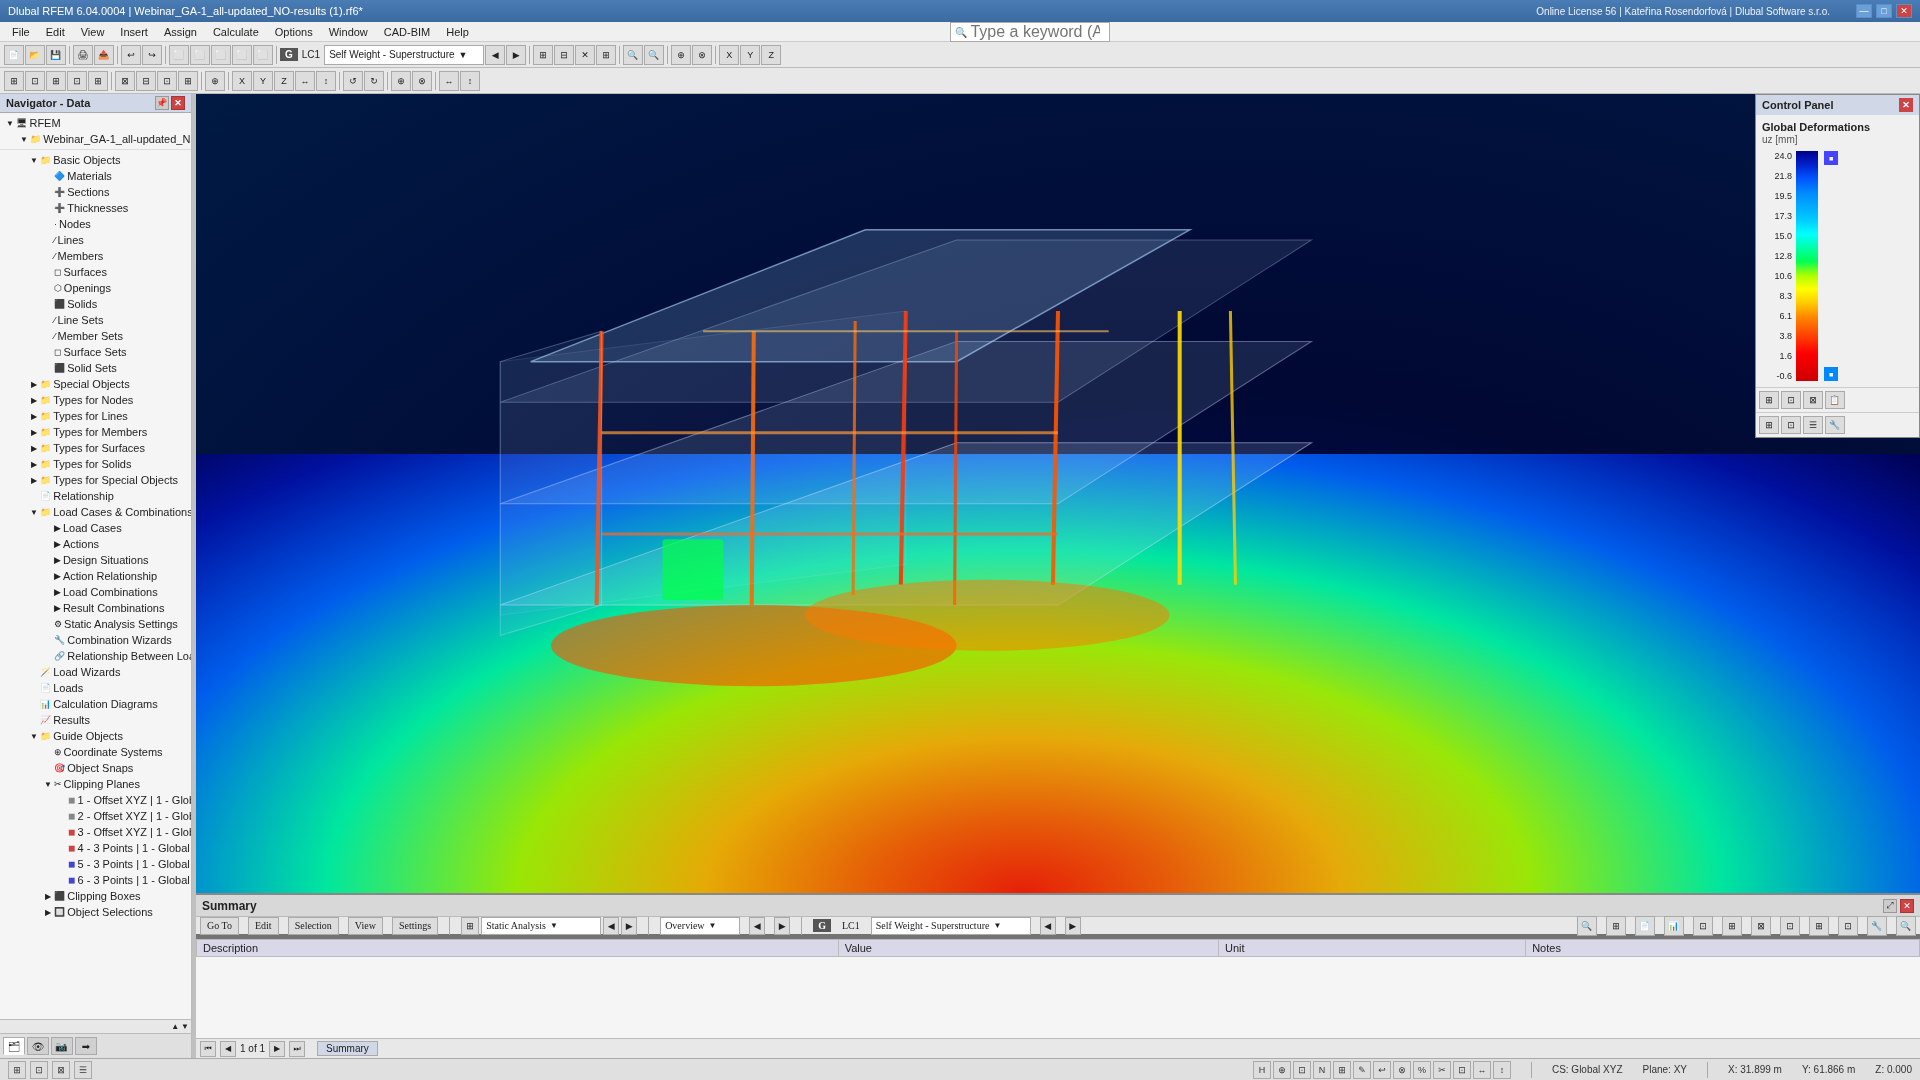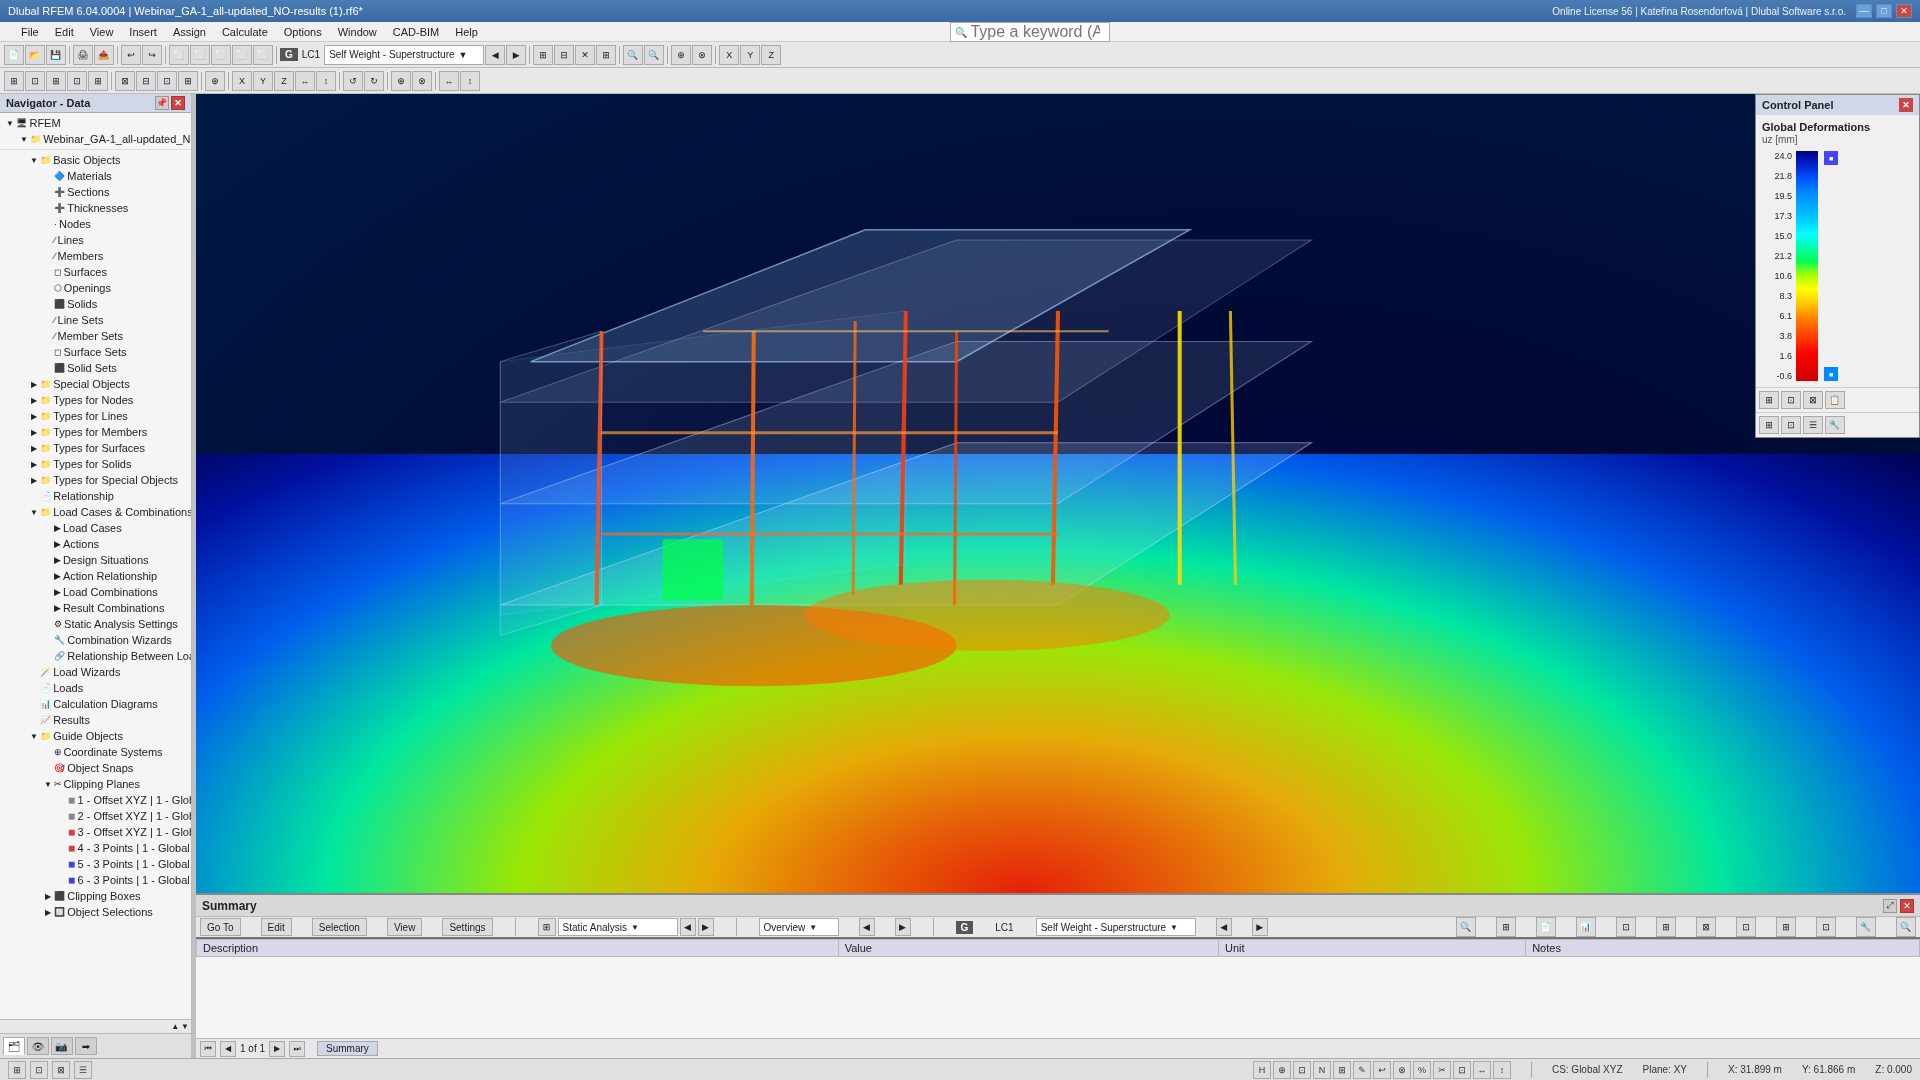--- a/index.html
+++ b/index.html
@@ -193,38 +193,38 @@
       align-items: center;
       padding: 0 4px;
       gap: 2px;
     }
   </style>
 </head>
 <body>
 
 <div id="titlebar">
   <span>Dlubal RFEM 6.04.0004 | Webinar_GA-1_all-updated_NO-results (1).rf6*</span>
-  <div style="display:flex; align-items:center; gap:10px;">
+  <div style="display:flex; align-items:center; gap:26px;">
     <span style="font-size:10px; opacity:0.9;">Online License 56 | Kateřina Rosendorfová | Dlubal Software s.r.o.</span>
     <div id="titlebar-controls">
       <span>—</span>
       <span>□</span>
       <span style="background:#cc4444;">✕</span>
     </div>
   </div>
 </div>
 
 <div id="menubar">
 
   <div style="position:absolute; left: 950px; top: 22px; height:20px; display:flex; align-items:center; background:white; border:1px solid #aaa; padding: 0 4px; width:160px; z-index:5;">
     <span style="font-size:10px; color:#888; margin-right:3px;">🔍</span>
     <input type="text" style="border: none; outline: none; font-size: 16px; width: 130px; background: transparent;" placeholder="Type a keyword (Alt+Q)">
   </div>
 </div>
-<div id="menubar" style="position:absolute; top:22px; left:0; right:0; height:20px; background:#f0f0f0; display:flex; align-items:center; padding:0 4px; border-bottom:1px solid #ccc; z-index:4;margin-left:9px;">
+<div id="menubar" style="position:absolute; top:22px; left:0; right:0; height:20px; background:#f0f0f0; display:flex; align-items:center; padding:0 4px; border-bottom:1px solid #ccc; z-index:4;">
   <div id="menu-items" style="display:flex;">
   <div class="menu-item">File</div>
       <div class="menu-item">Edit</div>
       <div class="menu-item">View</div>
       <div class="menu-item">Insert</div>
       <div class="menu-item">Assign</div>
       <div class="menu-item">Calculate</div>
       <div class="menu-item">Options</div>
       <div class="menu-item">Window</div>
       <div class="menu-item">CAD-BIM</div>
@@ -653,21 +653,21 @@
         <div id="color-scale" style="padding:6px;">
           <div style="font-weight:bold; font-size:11px; margin-bottom:1px;">Global Deformations</div>
           <div style="font-size:10px; color:#555; margin-bottom:6px;">uz [mm]</div>
           <div style="display:flex; gap:4px;">
             <div style="display:flex; flex-direction:column; justify-content:space-between; font-size:9px; text-align:right; width:30px; height:230px;">
               <span>24.0</span>
               <span>21.8</span>
               <span>19.5</span>
               <span>17.3</span>
               <span>15.0</span>
-              <span>21.2</span>
+              <span>12.8</span>
               <span>10.6</span>
               <span>8.3</span>
               <span>6.1</span>
               <span>3.8</span>
               <span>1.6</span>
               <span>-0.6</span>
             </div>
             <div style="width:22px; height:230px; background:linear-gradient(to bottom, #000088 0%, #0022cc 6%, #0055ff 12%, #0088ff 18%, #00aaff 24%, #00ccff 30%, #00ffff 36%, #00ffaa 42%, #00ff55 48%, #aaff00 54%, #ffff00 60%, #ffcc00 66%, #ff8800 72%, #ff4400 80%, #ff0000 88%, #cc0000 100%);"></div>
             <div style="display:flex; flex-direction:column; justify-content:space-between; height:230px; padding: 0 2px;">
               <div style="width:14px; height:14px; background:#4444ff; display:flex; align-items:center; justify-content:center;">
@@ -701,21 +701,21 @@
 
       <div style="display:flex; align-items:center; background:#d8d8d8; border-bottom:1px solid #bbb; padding:2px 6px; gap:6px; height:22px;">
         <span style="font-weight:bold; font-size:12px;">Summary</span>
         <div style="flex:1;"></div>
         <div style="display:flex; gap:3px;">
           <span style="width:14px; height:14px; background:#ccc; border:1px solid #999; font-size:9px; display:flex; align-items:center; justify-content:center; cursor:pointer;">⤢</span>
           <span style="width:14px; height:14px; background:#cc4444; color:white; border:1px solid #aa3333; font-size:9px; display:flex; align-items:center; justify-content:center; cursor:pointer;">✕</span>
         </div>
       </div>
 
-      <div style="display:flex; align-items:center; padding:2px 4px; background:#e8e8e8; border-bottom:2px solid #737373; gap:20px; height:22px;">
+      <div style="display:flex; align-items:center; padding:2px 4px; background:#e8e8e8; border-bottom:5px solid #737373; gap:9px; height:22px;font-family:Liberation Serif, serif;">
         <div class="bt-btn">Go To</div>
         <div class="bt-btn">Edit</div>
         <div class="bt-btn">Selection</div>
         <div class="bt-btn">View</div>
         <div class="bt-btn">Settings</div>
         <div class="tb-separator"></div>
 
         <div style="display:flex; align-items:center; gap:2px;">
           <span style="width:18px; height:18px; background:#ddd; border:1px solid #aaa; display:flex; align-items:center; justify-content:center; font-size:9px;">⊞</span>
           <div style="height:18px; background:white; border:1px solid #aaa; padding:0 4px; font-size:10px; min-width:120px; display:flex; align-items:center; cursor:pointer;">

